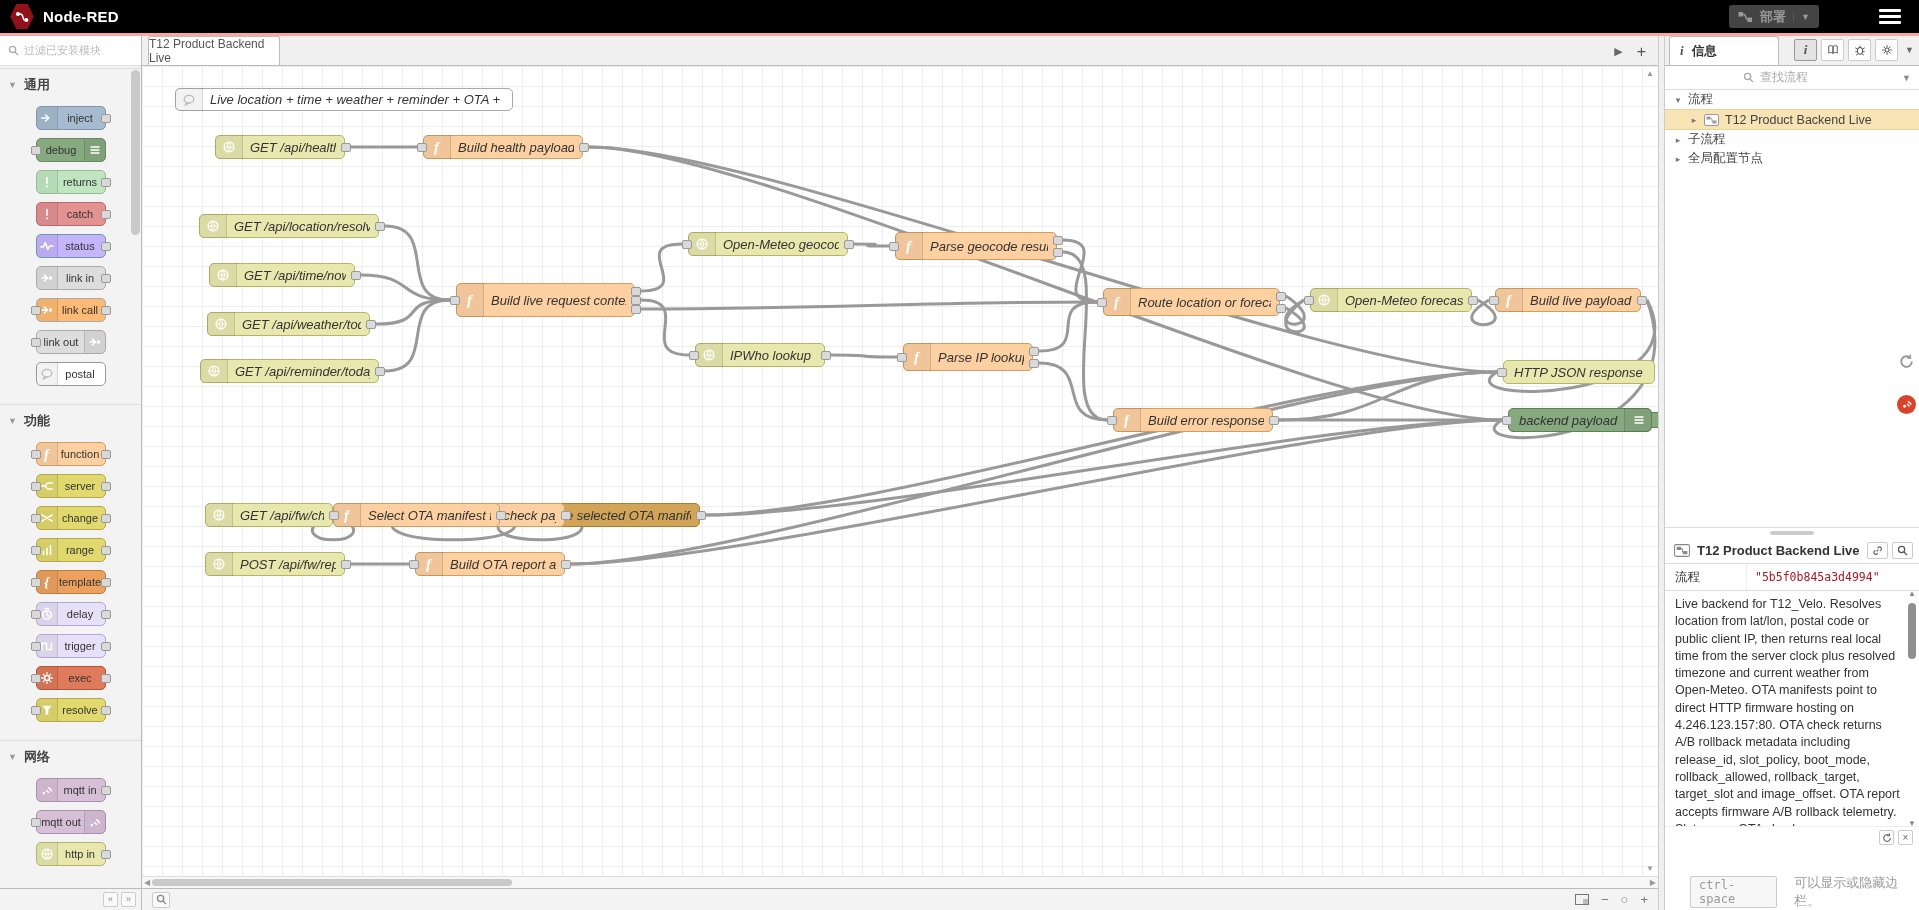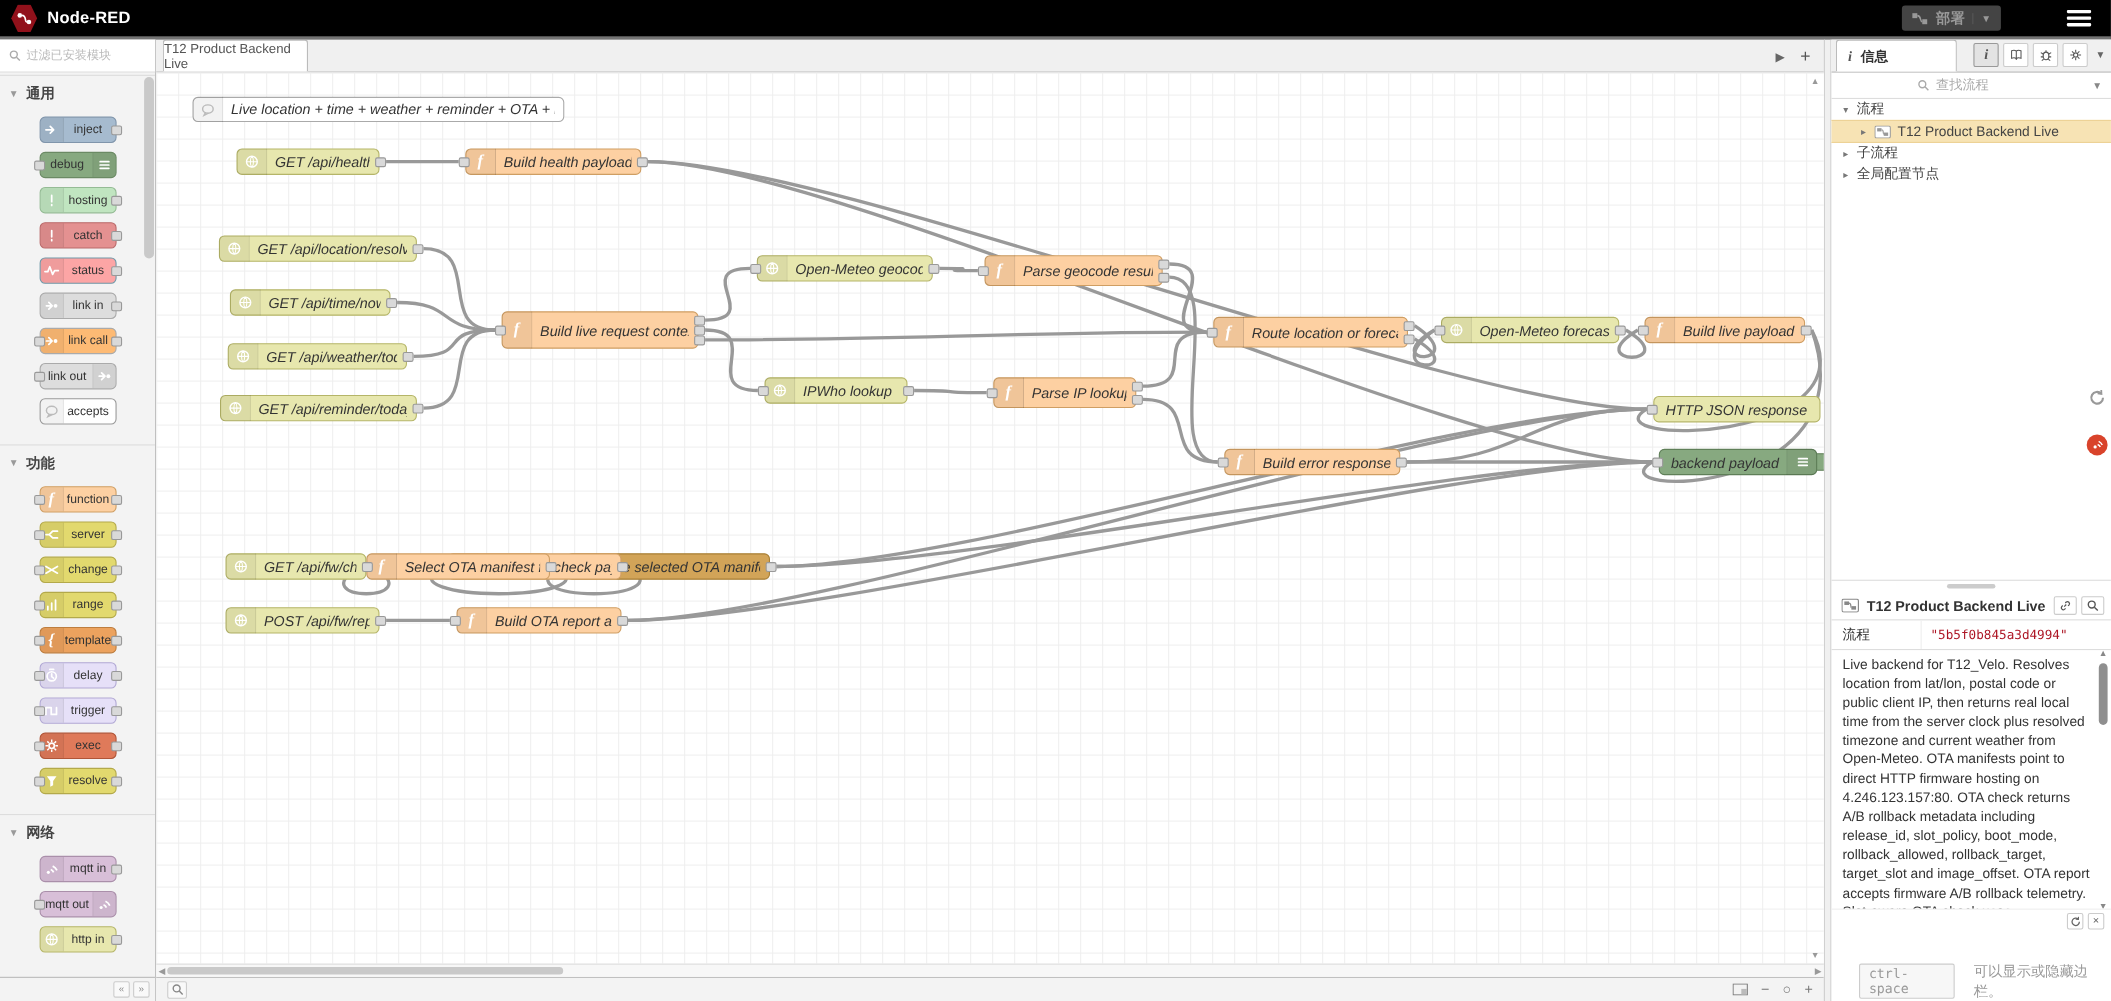--- a/index.html
+++ b/index.html
@@ -1,21 +1,21 @@
 <!DOCTYPE html>
 <html><head>
 <meta charset="utf-8">
 <style>
   * { margin:0; padding:0; box-sizing:border-box; }
   html,body { width:1919px; height:910px; overflow:hidden; background:#fff;
     font-family:"Liberation Sans", sans-serif; }
   #app { width:1919px; height:910px; display:flex; flex-direction:column; }
 
   
-  #header { height:36px; background:#000; border-bottom:3px solid #737373;
+  #header { height:36px; background:#000; border-bottom:3px solid #fca5a5;
     display:flex; align-items:center; padding:0 0 0 10px; }
   #logo { width:24px; height:26px; background:#91111b; position:relative;
     clip-path:polygon(26% 2%, 74% 2%, 99% 50%, 74% 98%, 26% 98%, 1% 50%);
     display:flex; align-items:center; justify-content:center; }
   #app-title { color:#fff; font-weight:bold; font-size:15px; margin-left:9px; letter-spacing:.2px; }
   #deploy-btn { margin-left:auto; background:#444; border-radius:3px; height:23px;
     display:flex; align-items:center; padding:0 9px; gap:7px; cursor:pointer; }
   #deploy-btn .dlabel { color:#999; font-size:13px; font-weight:bold; }
   #deploy-btn .dcaret { color:#999; font-size:9px; border-left:1px solid #585858; padding-left:7px; }
   #menu-btn { width:22px; margin:0 18px 0 60px; display:flex; flex-direction:column; gap:3px; cursor:pointer; }
@@ -218,33 +218,33 @@
               </span>
               <span class="pnlabel ir">debug</span>
               <span class="port" style="left:-6px; top:7px;"></span>
             </div>
             <div class="pnode" style="background: rgb(192, 229, 192); border-color: rgb(149, 187, 149);">
               <span class="pnicon left">
                 <svg viewBox="0 0 16 16" width="14" height="14">
                   <path d="M8 3v6.5M8 12.5v1" fill="none" stroke="#fff" stroke-width="1.8" stroke-linecap="round" stroke-linejoin="round"></path>
                 </svg>
               </span>
-              <span class="pnlabel il">hosting</span>
+              <span class="pnlabel il">returns</span>
               <span class="port" style="right:-6px; top:7px;"></span>
             </div>
             <div class="pnode" style="background: rgb(228, 145, 145); border-color: rgb(185, 106, 106);">
               <span class="pnicon left">
                 <svg viewBox="0 0 16 16" width="14" height="14">
                   <path d="M8 3v6.5M8 12.5v1" fill="none" stroke="#fff" stroke-width="1.8" stroke-linecap="round" stroke-linejoin="round"></path>
                 </svg>
               </span>
               <span class="pnlabel il">catch</span>
               <span class="port" style="right:-6px; top:7px;"></span>
             </div>
-            <div class="pnode" style="background: #fca5a5; border-color: rgb(110, 152, 168);">
+            <div class="pnode" style="background: #c4b5fd; border-color: rgb(110, 152, 168);">
               <span class="pnicon left">
                 <svg viewBox="0 0 16 16" width="14" height="14">
                   <path d="M1 9h3l2-5 3 8 2-4h4" fill="none" stroke="#fff" stroke-width="1.8" stroke-linecap="round" stroke-linejoin="round"></path>
                 </svg>
               </span>
               <span class="pnlabel il">status</span>
               <span class="port" style="right:-6px; top:7px;"></span>
             </div>
             <div class="pnode" style="background: rgb(221, 221, 221); border-color: rgb(170, 170, 170);">
               <span class="pnicon left">
@@ -277,21 +277,21 @@
               <span class="pnlabel ir">link out</span>
               <span class="port" style="left:-6px; top:7px;"></span>
             </div>
             <div class="pnode" style="background: rgb(255, 255, 255); border-color: rgb(153, 153, 153);">
               <span class="pnicon left">
                 <svg viewBox="0 0 16 16" width="14" height="14">
                   <ellipse cx="8" cy="7" rx="5.5" ry="4.3" fill="none" stroke="#bbb" stroke-width="1.5"></ellipse>
                   <path d="M5.5 10.5 4 13.5l4.5-2.2" fill="none" stroke="#bbb" stroke-width="1.5"></path>
                 </svg>
               </span>
-              <span class="pnlabel il">accepts</span>
+              <span class="pnlabel il">postal</span>
             </div>
           </div>
           <div class="pcat">
             <span class="chev">▼</span>
             <span class="pcat-label">功能</span>
           </div>
           <div class="pnodes">
             <div class="pnode" style="background: rgb(253, 208, 162); border-color: rgb(207, 158, 99);">
               <span class="pnicon left">
                 <span class="fglyph">f</span>

